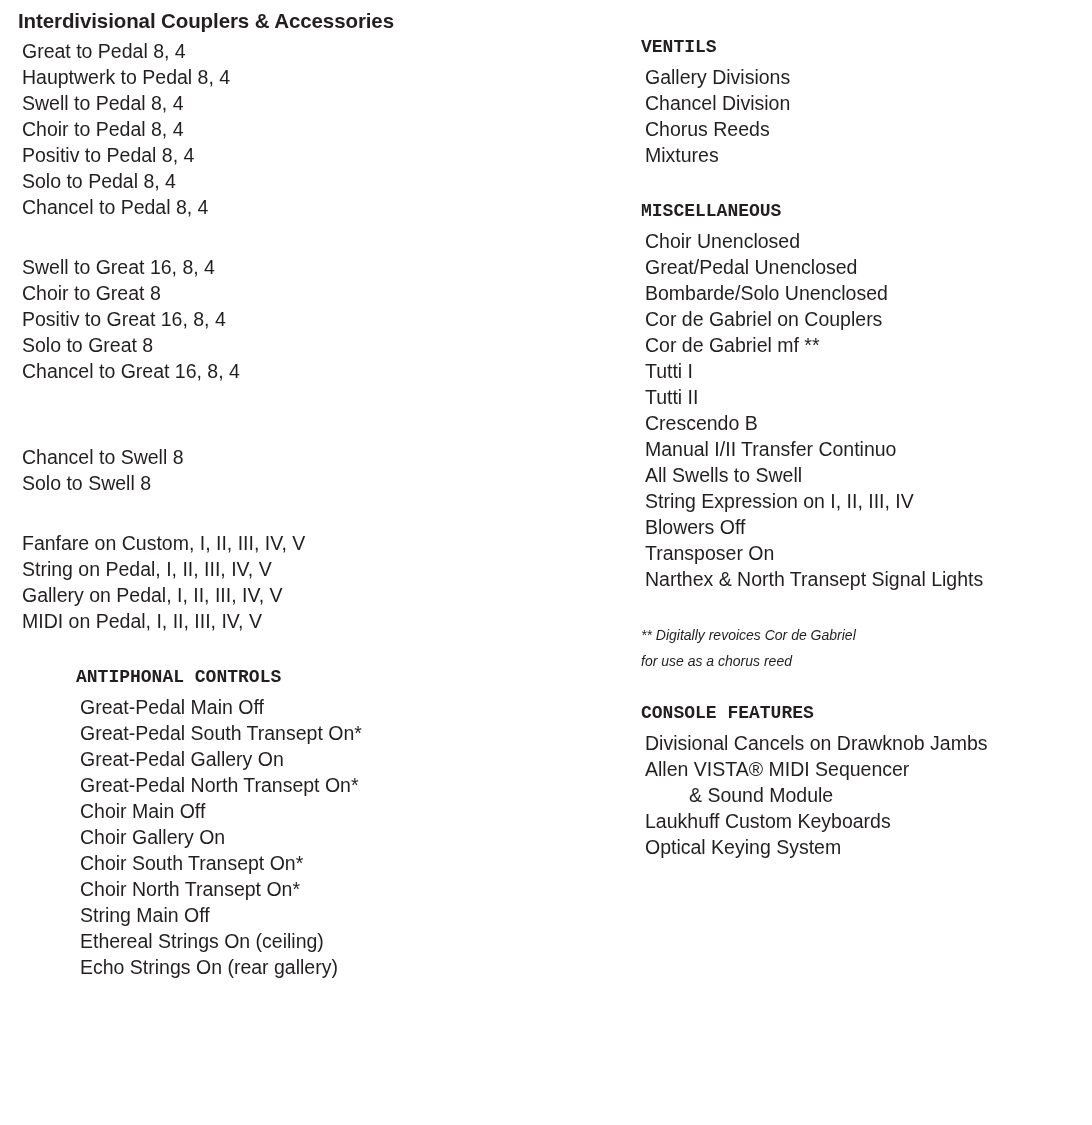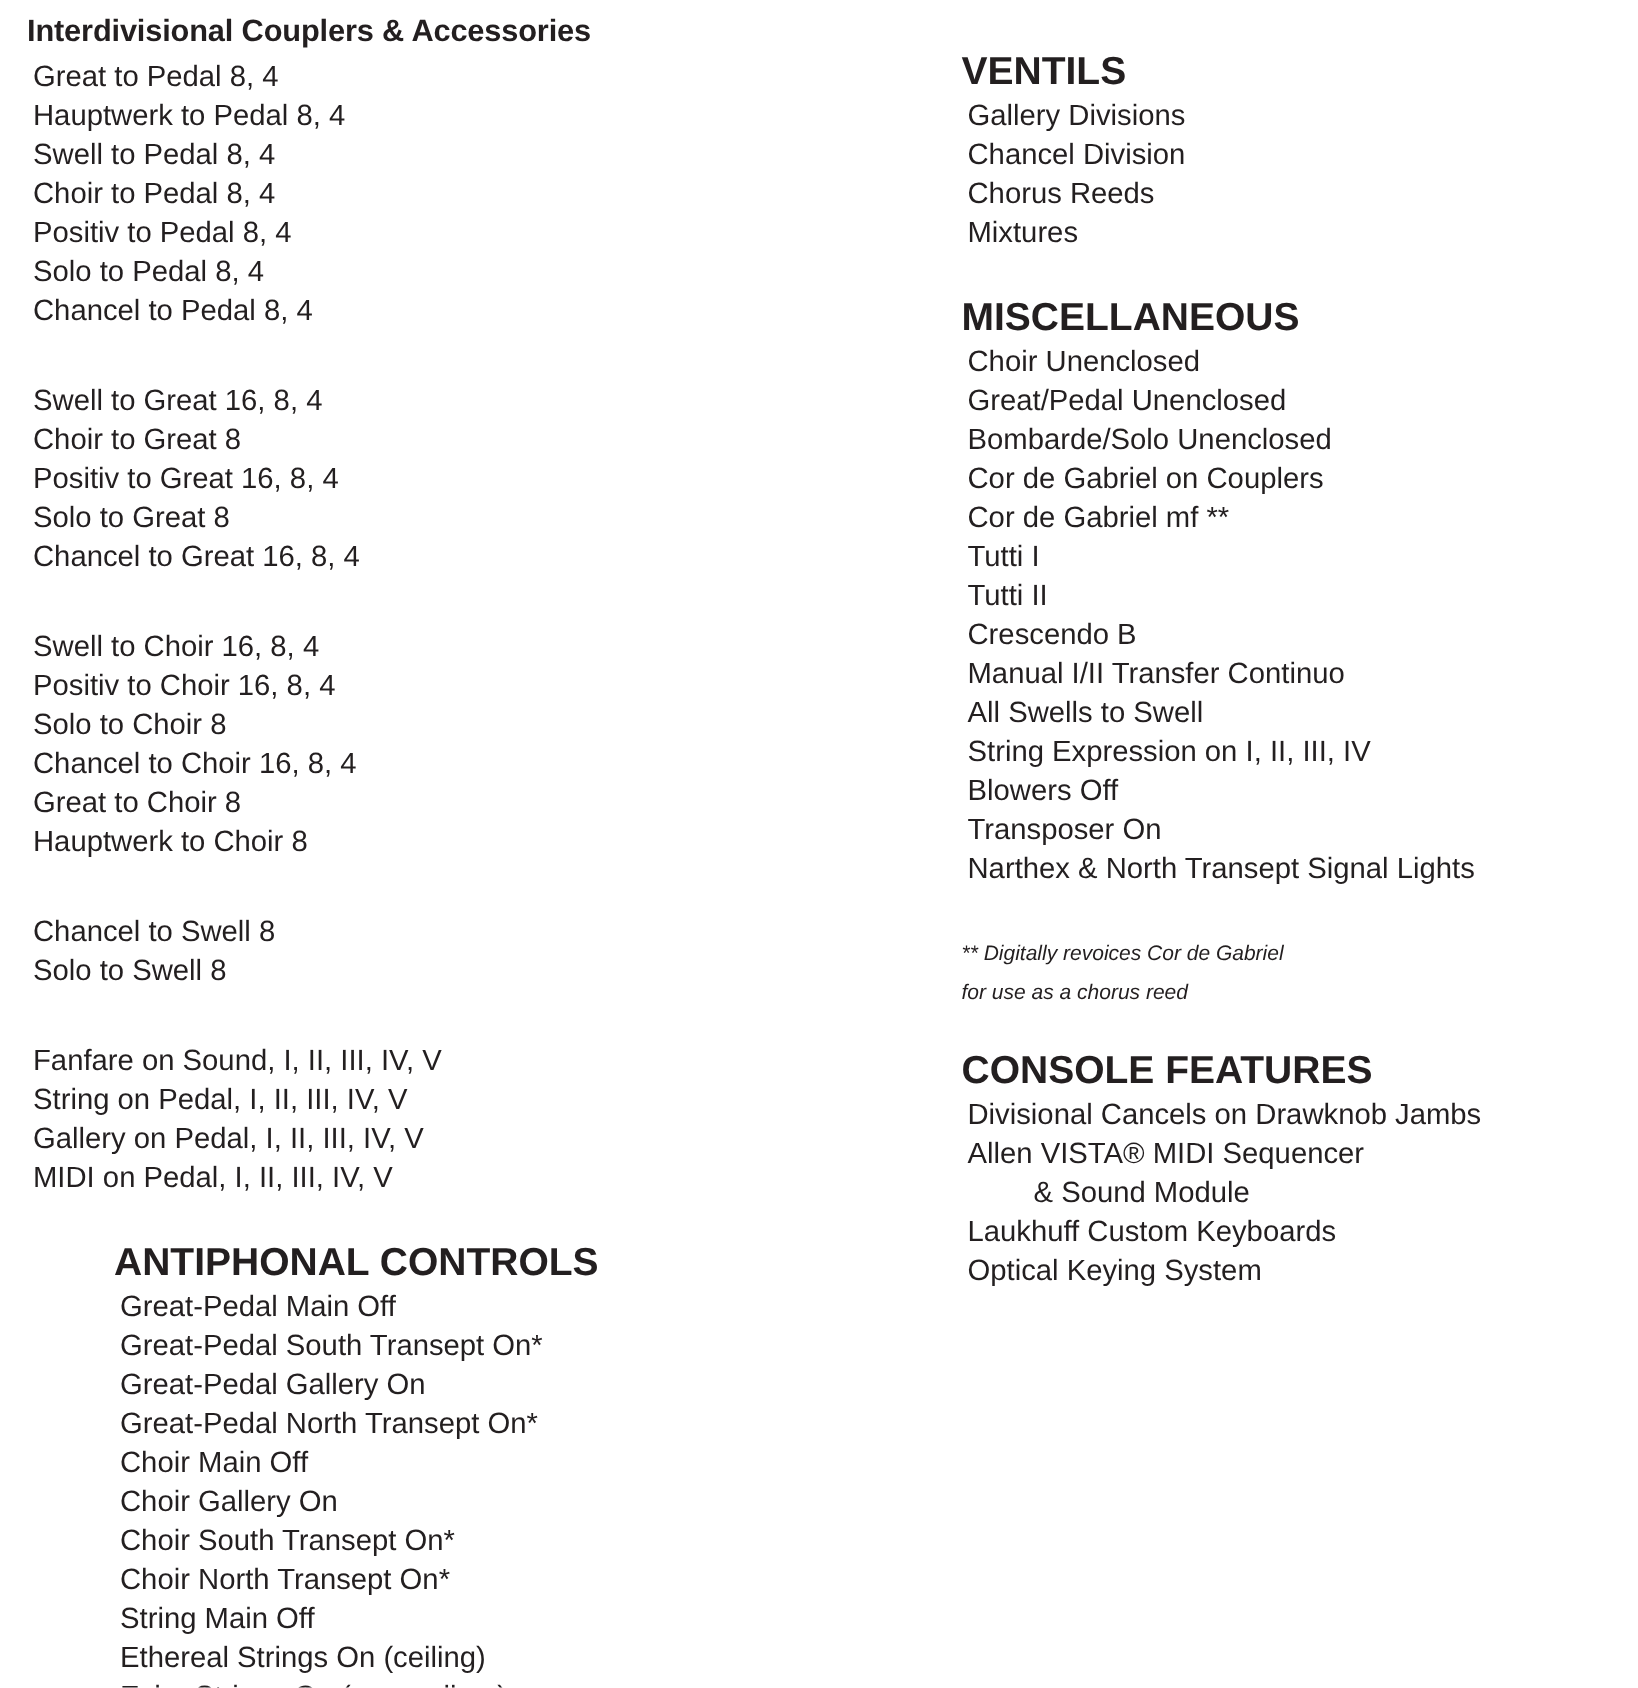--- a/index.html
+++ b/index.html
@@ -33,24 +33,25 @@
     width: 430px;
   }
   .section-title {
     font-size: 20.5px;
     font-weight: bold;
     line-height: 26px;
     letter-spacing: -0.1px;
     margin: 0 0 2px 0;
   }
   .head-title {
-    font-size: 26px;
+    font-size: 18px;
     font-weight: bold;
     line-height: 26px;
     margin: 0;
+    font-family: Liberation Mono, monospace;
   }
   ul.items {
     list-style: none;
     margin: 4px;
     padding: 0;
   }
   ul.items li {
     font-size: 19.5px;
     line-height: 26px;
     white-space: pre;
@@ -96,40 +97,32 @@
     <ul class="items indent">
       <li>Swell to Great 16, 8, 4</li>
       <li>Choir to Great 8</li>
       <li>Positiv to Great 16, 8, 4</li>
       <li>Solo to Great 8</li>
       <li>Chancel to Great 16, 8, 4</li>
     </ul>
 
     <div class="gap"></div>
 
-    <ul class="items indent">
-      <li>Swell to Choir 16, 8, 4</li>
-      <li>Positiv to Choir 16, 8, 4</li>
-      <li>Solo to Choir 8</li>
-      <li>Chancel to Choir 16, 8, 4</li>
-      <li>Great to Choir 8</li>
-      <li>Hauptwerk to Choir 8</li>
-    </ul>
 
     <div class="gap"></div>
 
     <ul class="items indent">
       <li>Chancel to Swell 8</li>
       <li>Solo to Swell 8</li>
     </ul>
 
     <div class="gap"></div>
 
     <ul class="items indent">
-      <li>Fanfare on Sound, I, II, III, IV, V</li>
+      <li>Fanfare on Custom, I, II, III, IV, V</li>
       <li>String on Pedal, I, II, III, IV, V</li>
       <li>Gallery on Pedal, I, II, III, IV, V</li>
       <li>MIDI on Pedal, I, II, III, IV, V</li>
     </ul>
 
     <div class="gap"></div>
 
     <div class="indent">
       <div class="head-title">ANTIPHONAL CONTROLS</div>
       <ul class="items">

